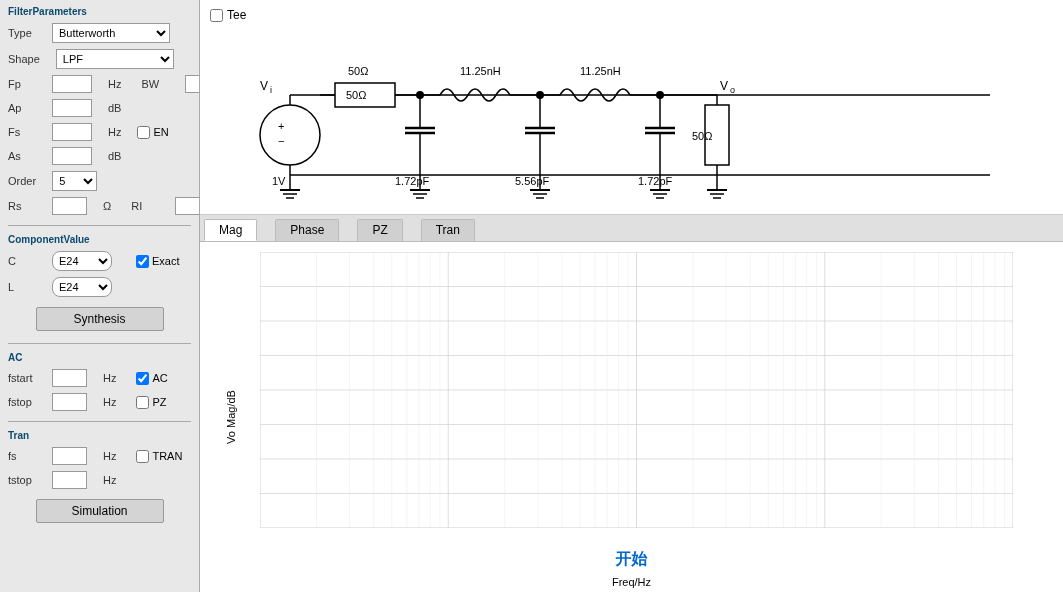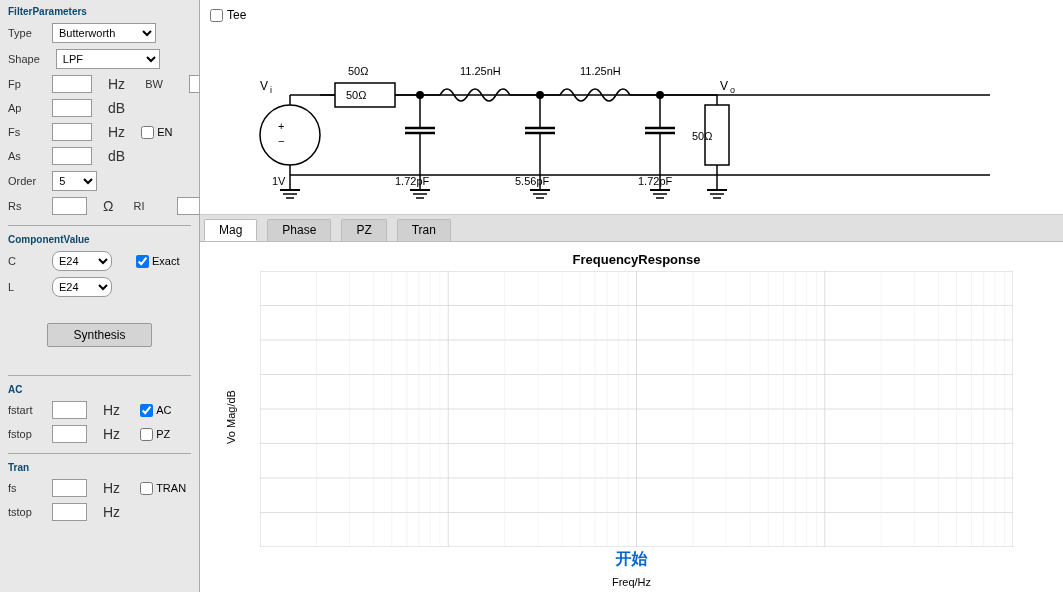--- a/index.html
+++ b/index.html
@@ -51,44 +51,44 @@
     input[type="text"].w35 { width: 35px; }
 
     select {
       border: 1px solid #999;
       background: white;
       font-size: 11px;
       height: 20px;
       padding: 0 2px;
     }
 
-    select.w100 { width: 104px; }
+    select.w100 { width: 118px; }
     select.w60 { width: 60px; border-radius: 8px; }
     select.w45 { width: 45px; }
 
     .unit-label {
-      font-size: 14px;
+      font-size: 11px;
       color: #333;
       text-align: center;
     }
 
     .checkbox-row {
       display: flex;
       align-items: center;
       gap: 3px;
       font-size: 11px;
     }
 
     .synth-btn, .sim-btn {
       background: #d4d4d4;
       border: 1px solid #999;
       border-radius: 2px;
       padding: 4px 0;
-      width: 105px;
-      margin: 20px auto;
+      width: 128px;
+      margin: 4px auto;
       display: block;
       cursor: pointer;
       font-size: 12px;
       text-align: center;
     }
 
     .divider {
       border-top: 1px solid #aaa;
       margin: 4px 0;
     }
@@ -123,21 +123,21 @@
     
     #plot-area {
       flex: 1;
       display: flex;
       flex-direction: column;
       background: #f0f0f0;
     }
 
     #tab-bar {
       display: flex;
-      gap: 10px;
+      gap: 18px;
       padding: 4px 4px 0 4px;
       background: #e0e0e0;
       border-bottom: 1px solid #bbb;
     }
 
     .tab {
       padding: 3px 14px;
       background: #d0d0d0;
       border: 1px solid #bbb;
       border-bottom: none;
@@ -311,20 +311,21 @@
       <span>TRAN</span>
     </div>
   </div>
 
   <div class="form-row">
     <span class="form-label">tstop</span>
     <input type="text" class="w35" style="">
     <span class="unit-label">Hz</span>
   </div>
 
+  <button class="sim-btn">Simulation</button>
 
 </div>
 
 <div id="right-panel">
 
   <div id="circuit-area">
     <div class="tee-checkbox">
       <input type="checkbox" style="">
       <span>Tee</span>
     </div>
@@ -426,21 +427,20 @@
   <div id="plot-area">
 
     <div id="tab-bar">
       <div class="tab active">Mag</div>
       <div class="tab">Phase</div>
       <div class="tab">PZ</div>
       <div class="tab">Tran</div>
     </div>
 
     <div id="chart-container">
-      <div id="chart-title">FrequencyResponse</div>
 
       
       <div style="position:absolute; left:4px; top:50%; transform:translateY(-50%) rotate(-90deg); font-size:11px; white-space:nowrap;">Vo Mag/dB</div>
 
       <svg id="chart-svg">
         <defs>
           <clipPath id="plot-clip">
             <rect x="0" y="0" width="100%" height="100%"></rect>
           </clipPath>
         </defs>

